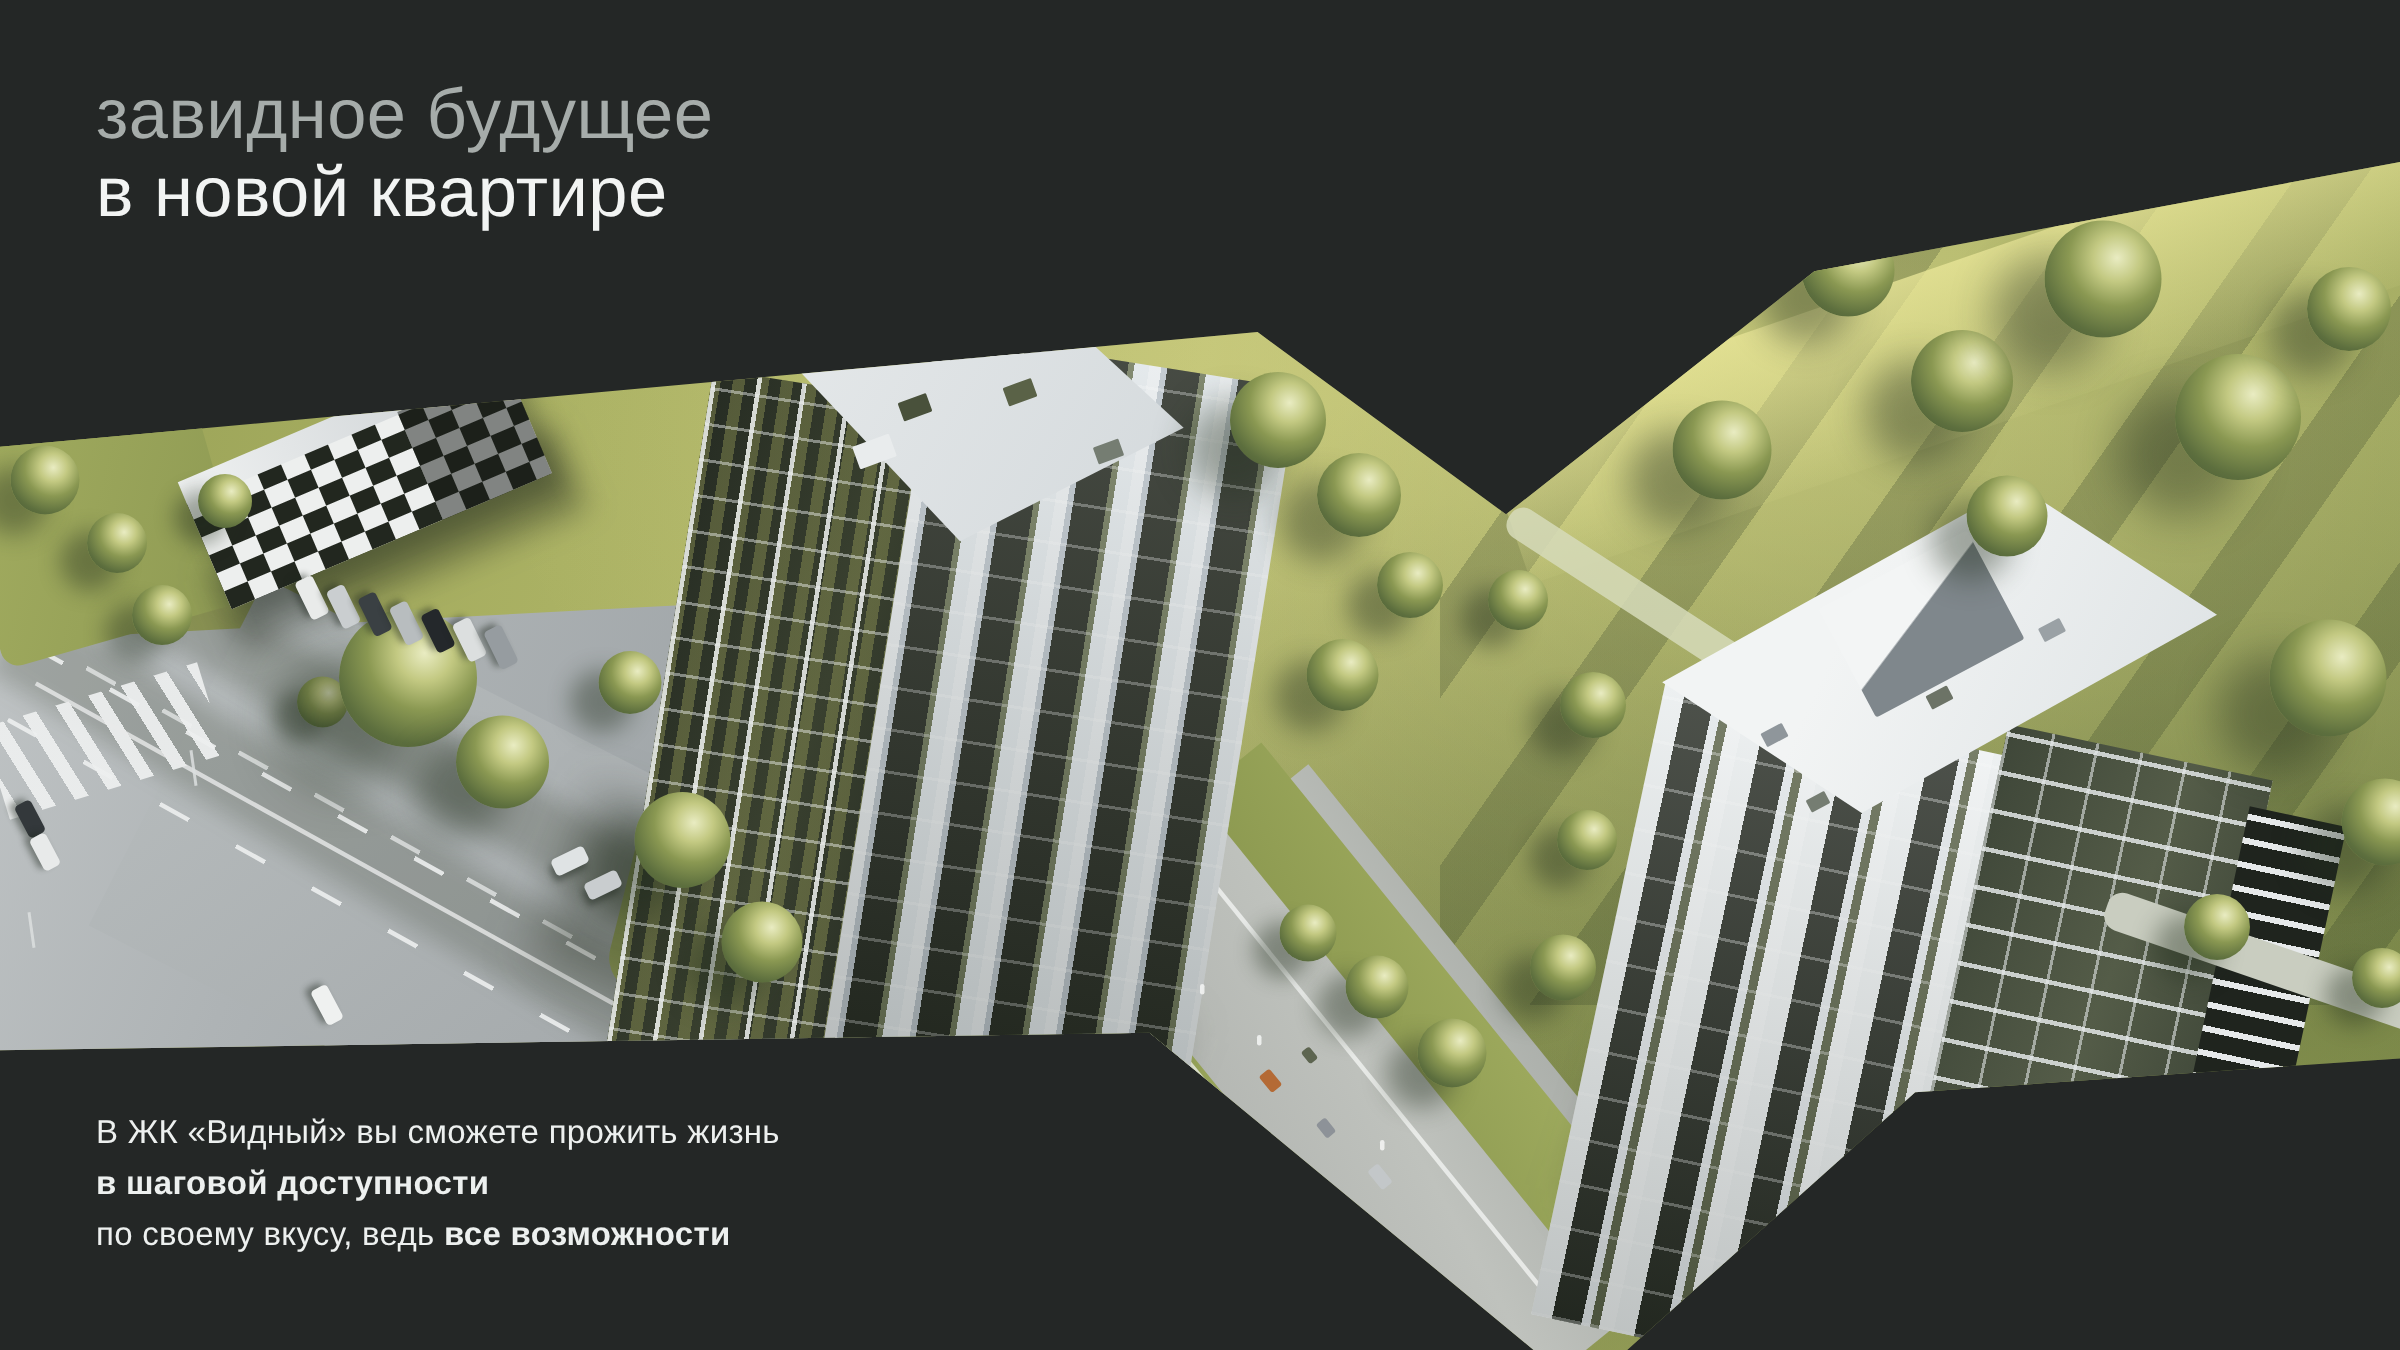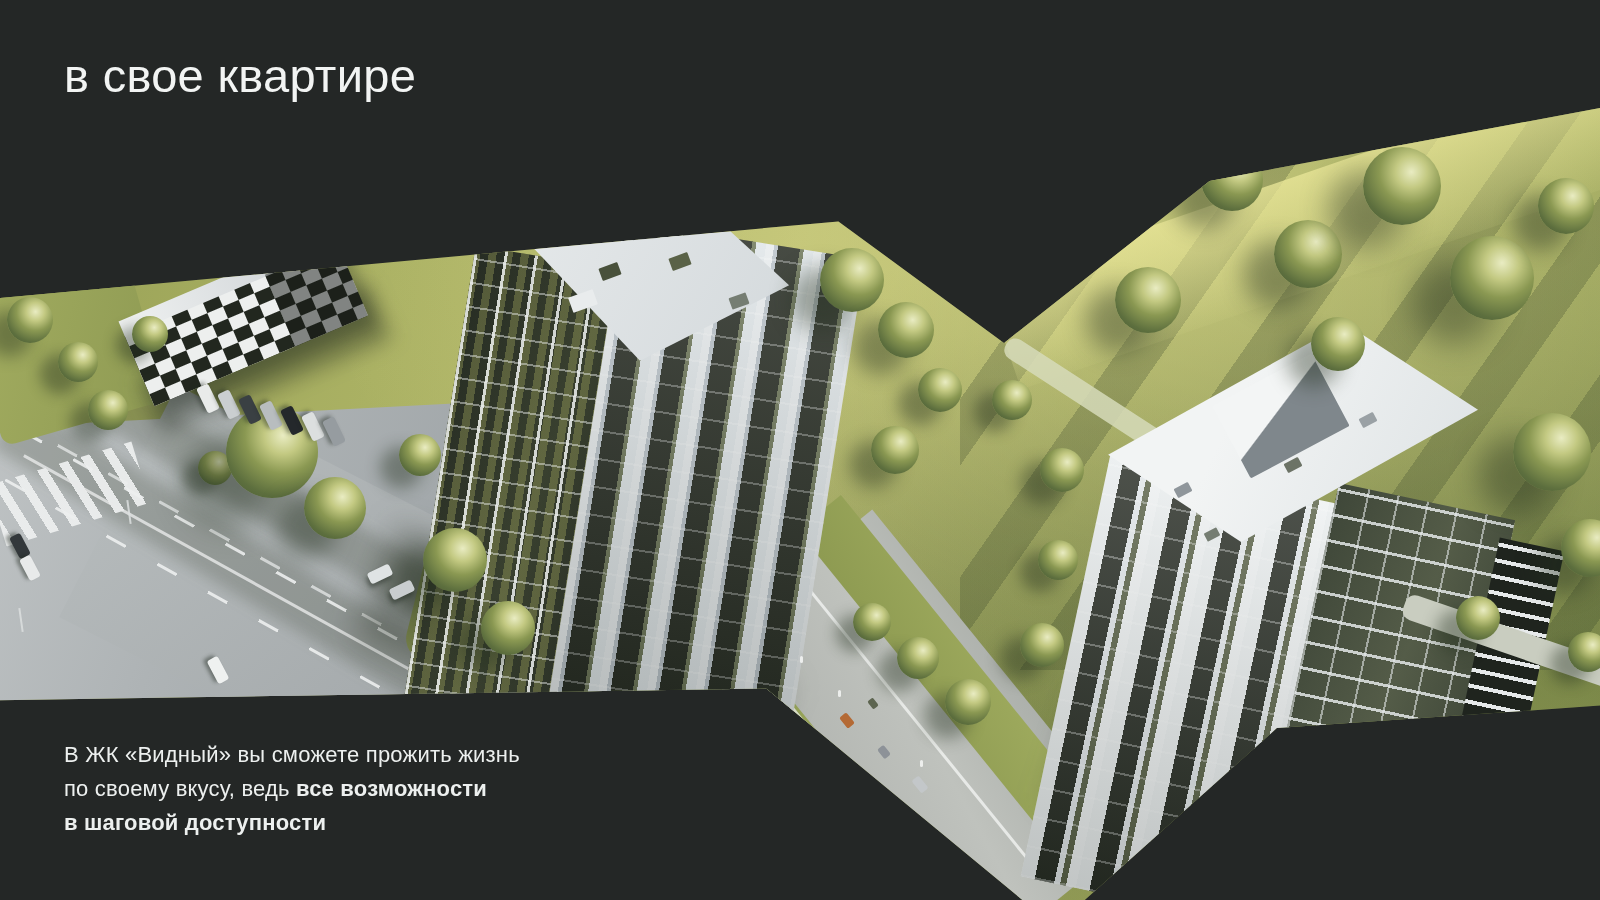--- a/index.html
+++ b/index.html
@@ -209,22 +209,23 @@
         <div class="pg-item" style="left: 878px; top: 748px; width: 12px; height: 8px; background: rgb(141, 146, 152); transform: rotate(51deg);"></div>
         <div class="pg-item" style="left: 912px; top: 780px; width: 16px; height: 9px; background: rgb(195, 199, 201); transform: rotate(51deg);"></div>
         <div class="pg-item" style="left: 868px; top: 700px; width: 10px; height: 7px; background: rgb(93, 101, 80); transform: rotate(51deg);"></div>
         <div class="dot" style="left: 800px; top: 656px;"></div>
         <div class="dot" style="left: 838px; top: 690px;"></div>
         <div class="dot" style="left: 920px; top: 760px;"></div>
       </div>
   </div>
 
   <h1 class="headline">
-    <span class="l3">в свое квартире</span>
+    <span class="l2">завидное будущее</span>
+    <span class="l3">в новой квартире</span>
   </h1>
 
   <p class="desc">
     <span>В ЖК «Видный» вы сможете прожить жизнь</span>
+    <span><b>в шаговой доступности</b></span>
     <span><em style="font-style:normal">по своему вкусу, ведь </em><b>все возможности</b></span>
-    <span><b>в шаговой доступности</b></span>
   </p>
 
 </div>
 
 </body></html>

